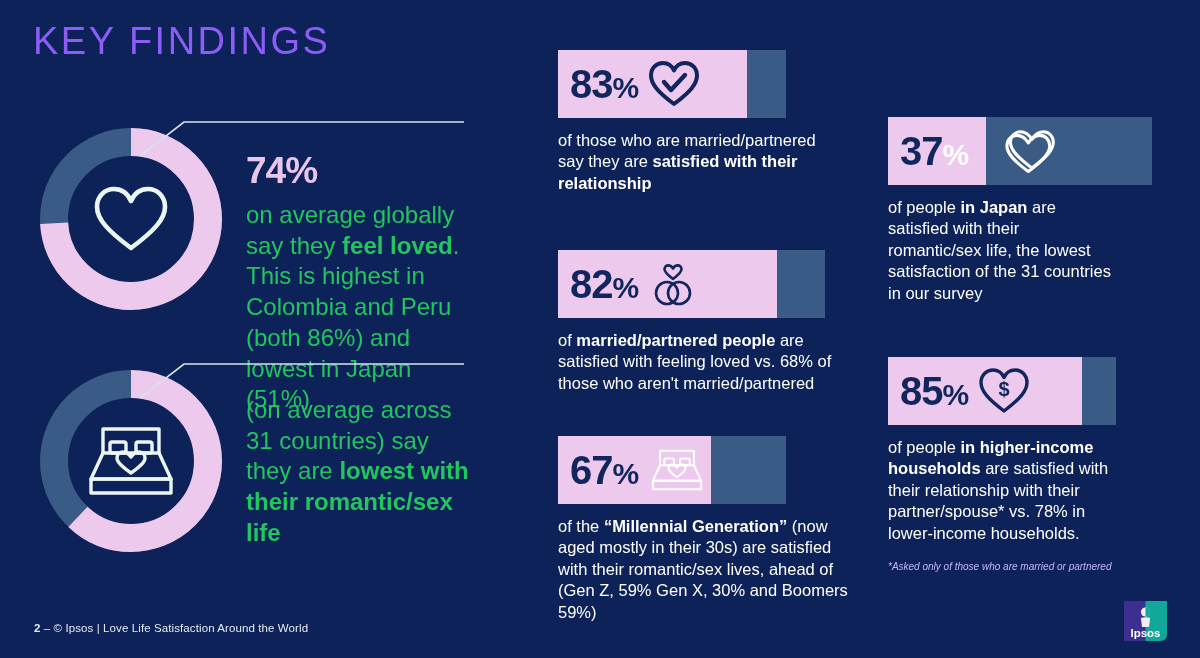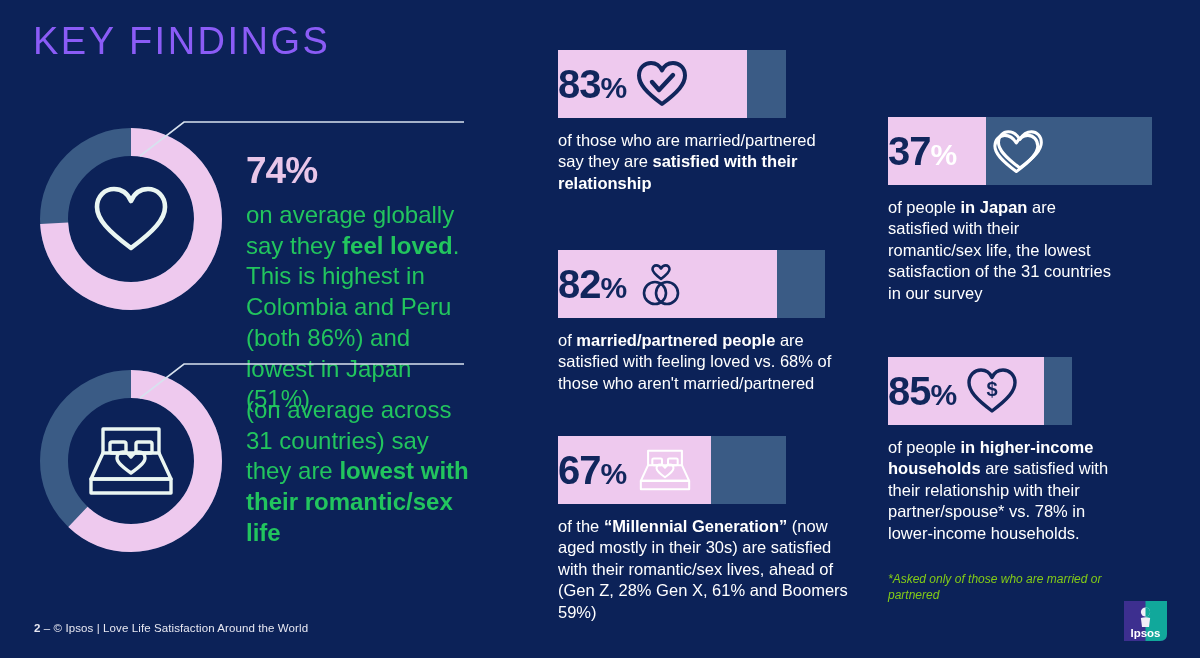--- a/index.html
+++ b/index.html
@@ -57,35 +57,35 @@
     background:#3a5b85;
     display:block;overflow:hidden;
   }
   .bar-fill{
     position:absolute;left:0;top:0;height:100%;
     background:#eec9ee;
   }
   .bar-inner{
     position:absolute;inset:0;
     display:flex;align-items:center;
-    padding-left:0;gap:10px;
+    padding-left:12px;gap:10px;
   }
   .bar-pct{
     font-size:40px;font-weight:700;color:#11265c;line-height:1;
     letter-spacing:-1px;position:relative;z-index:3;
   }
   .bar-pct .unit{font-size:30px;}
   .bar-ico{position:relative;z-index:3;display:flex;align-items:center;}
   .stat-desc{
     margin-top:12px;font-size:16.5px;line-height:1.3;color:#ffffff;
   }
   .stat-desc b{font-weight:700;}
   .note{
-    font-size:12px;font-style:italic;line-height:1.3;color:#84cc16;
-    margin-top:28px;
+    font-size:10px;font-style:italic;line-height:1.3;color:#c4b5fd;
+    margin-top:16px;
   }
 </style>
 </head>
 <body>
 
 <div class="slide">
 
   <div class="title">KEY FINDINGS</div>
 
   <div class="donut-wrap" style="left:34px;top:122px;">
@@ -185,21 +185,21 @@
               <rect x="27" y="21" width="16" height="11" rx="2"></rect>
               <rect x="53" y="21" width="16" height="11" rx="2"></rect>
               <path d="M20 32 L76 32 L88 58 L8 58 Z"></path>
               <rect x="8" y="58" width="80" height="14"></rect>
               <path d="M48 52 C 38 45 34 41 34 37 C 34 33.5 36.6 31 40 31 C 43 31 46 33 48 36 C 50 33 53 31 56 31 C 59.4 31 62 33.5 62 37 C 62 41 58 45 48 52 Z"></path>
             </g>
           </svg>
         </span>
       </div>
     </div>
-    <div class="stat-desc"><span>of the </span><b>“Millennial Generation”</b><span> (now aged mostly in their 30s) are satisfied with their romantic/sex lives, ahead of (Gen Z, 28% Gen X, 61% and Boomers 59%)</span></div>
+    <div class="stat-desc"><span>of the </span><b>“Millennial Generation”</b><span> (now aged mostly in their 30s) are satisfied with their romantic/sex lives, ahead of (Gen Z, 59% Gen X, 30% and Boomers 59%)</span></div>
   </div>
 
   <div class="stat" style="left:888px;top:117px;width:228px;">
     <div class="bar" style="width:264px;">
       <div class="bar-fill" style="width: 37%;"></div>
       <div class="bar-inner">
         <span class="bar-pct"><span>37</span><span class="unit" style="color:#ffffff">%</span></span>
         <span class="bar-ico" style="margin-left:26px;">
           <svg width="54" height="50" viewBox="0 0 60 56">
             <g fill="none" stroke="#ffffff" stroke-width="3.4" stroke-linejoin="round">
@@ -207,21 +207,21 @@
               <path d="M26 52 C 9 39.5 2 31.5 2 23.5 C 2 16.5 7 11.5 13 11.5 C 18 11.5 23 15 26 20 C 29 15 34 11.5 39 11.5 C 45 11.5 50 16.5 50 23.5 C 50 31.5 43 39.5 26 52 Z" transform="translate(1,-1)"></path>
             </g>
           </svg>
         </span>
       </div>
     </div>
     <div class="stat-desc"><span>of people </span><b>in Japan</b><span> are satisfied with their romantic/sex life, the lowest satisfaction of the 31 countries in our survey</span></div>
   </div>
 
   <div class="stat" style="left:888px;top:357px;width:236px;">
-    <div class="bar" style="width:184px;">
+    <div class="bar" style="width:228px;">
       <div class="bar-fill" style="width: 85%;"></div>
       <div class="bar-inner">
         <span class="bar-pct"><span>85</span><span class="unit">%</span></span>
         <span class="bar-ico">
           <svg width="52" height="48" viewBox="0 0 52 48">
             <path d="M26 44 C 10 32 3 24 3 15.5 C 3 8 8.5 3 15 3 C 20 3 24 6 26 10.5 C 28 6 32 3 37 3 C 43.5 3 49 8 49 15.5 C 49 24 42 32 26 44 Z" fill="none" stroke="#11265c" stroke-width="3.4" stroke-linejoin="round"></path>
             <text x="26" y="29" font-size="20" font-weight="700" fill="#11265c" text-anchor="middle" font-family="Liberation Sans, sans-serif">$</text>
           </svg>
         </span>
       </div>

